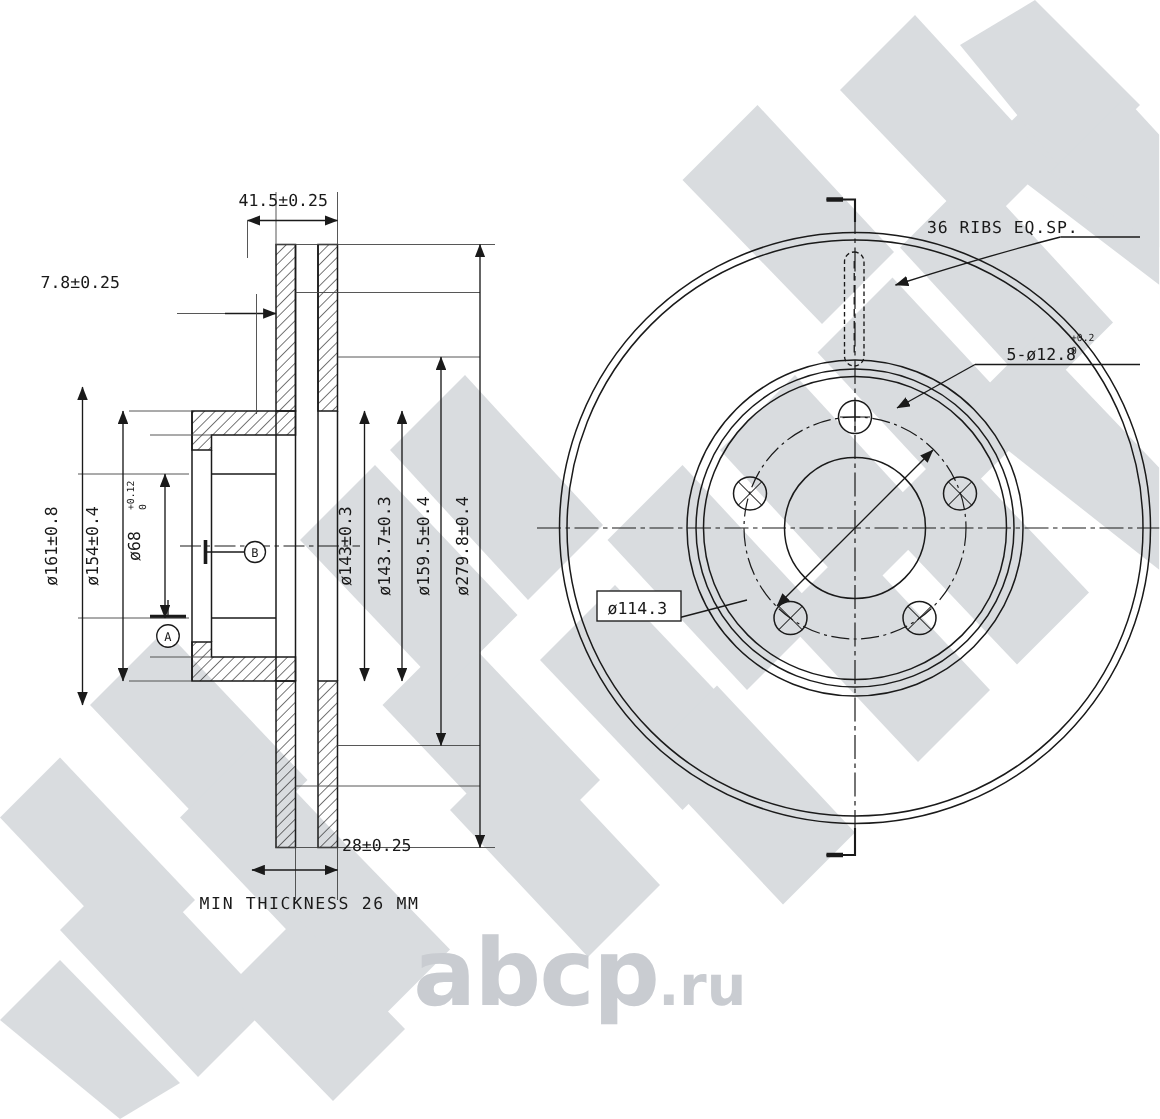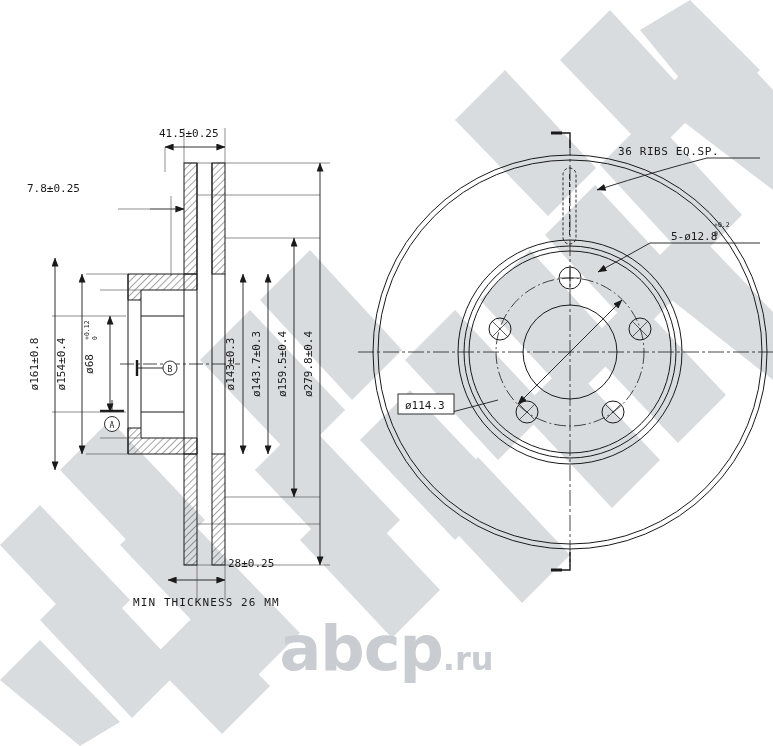--- a/index.html
+++ b/index.html
@@ -36,21 +36,21 @@
     text-align: center;
     font-family: "DejaVu Sans", "Liberation Sans", sans-serif;
     font-size: 62px;
     font-weight: 700;
     letter-spacing: -1px;
     color: #c9ccd1;
     pointer-events: none;
     user-select: none;
   }
   .wm-abcp .ru {
-    font-size: 32px;
+    font-size: 37px;
     letter-spacing: 0;
   }
 </style>
 </head>
 <body>
 
 <div id="sheet">
 
   <svg class="wm-diag" viewBox="0 0 773 746" xmlns="http://www.w3.org/2000/svg" aria-hidden="true">
     <g fill="#d9dcdf">

